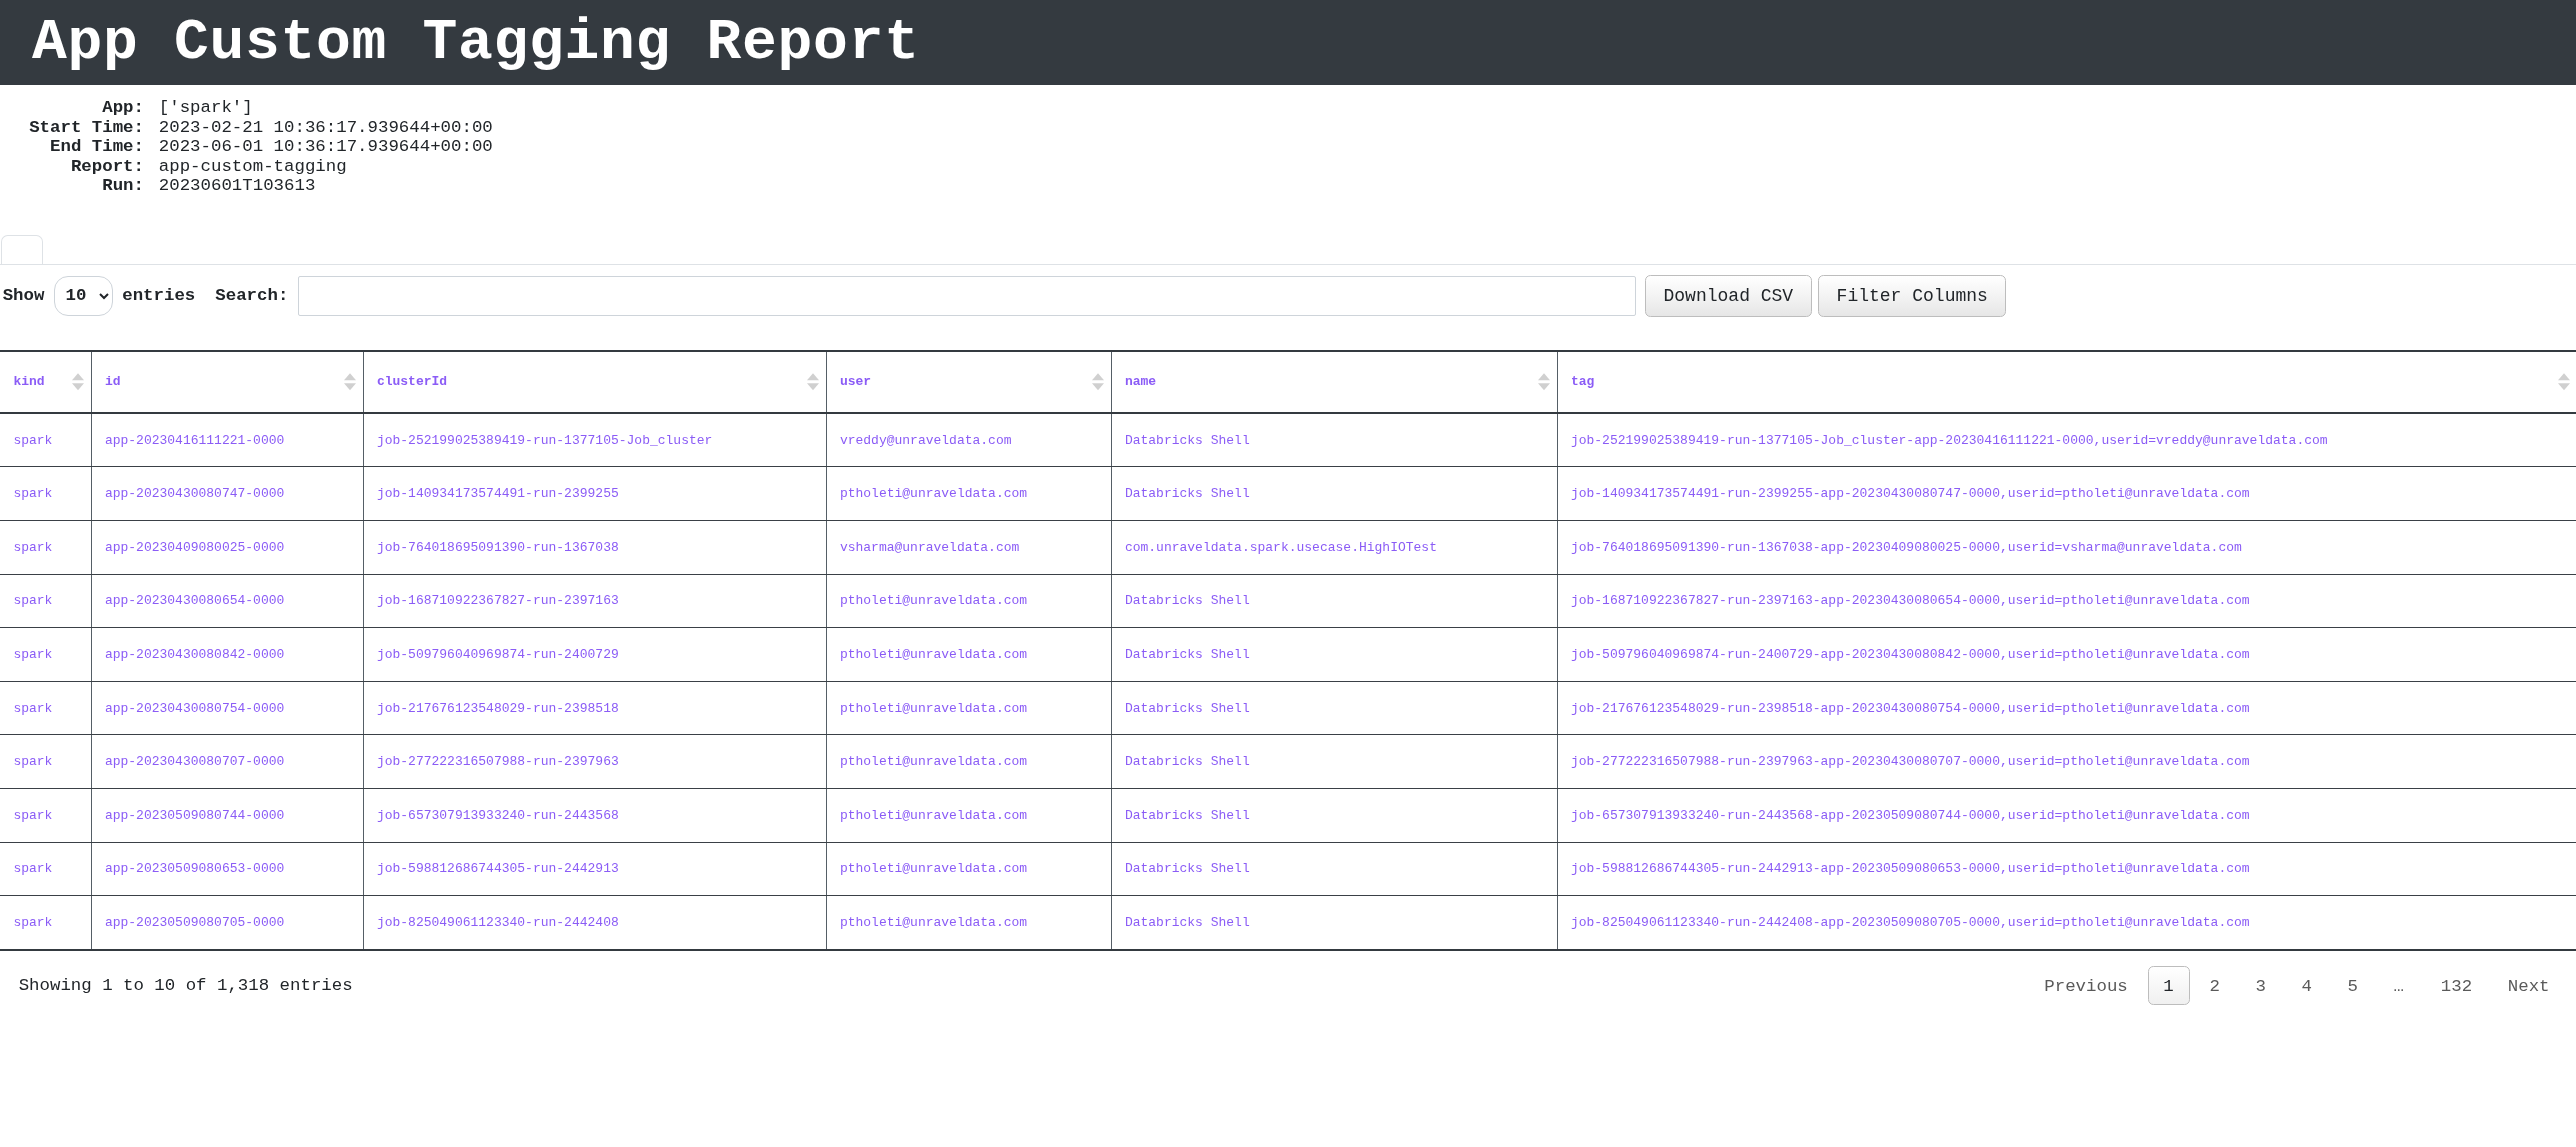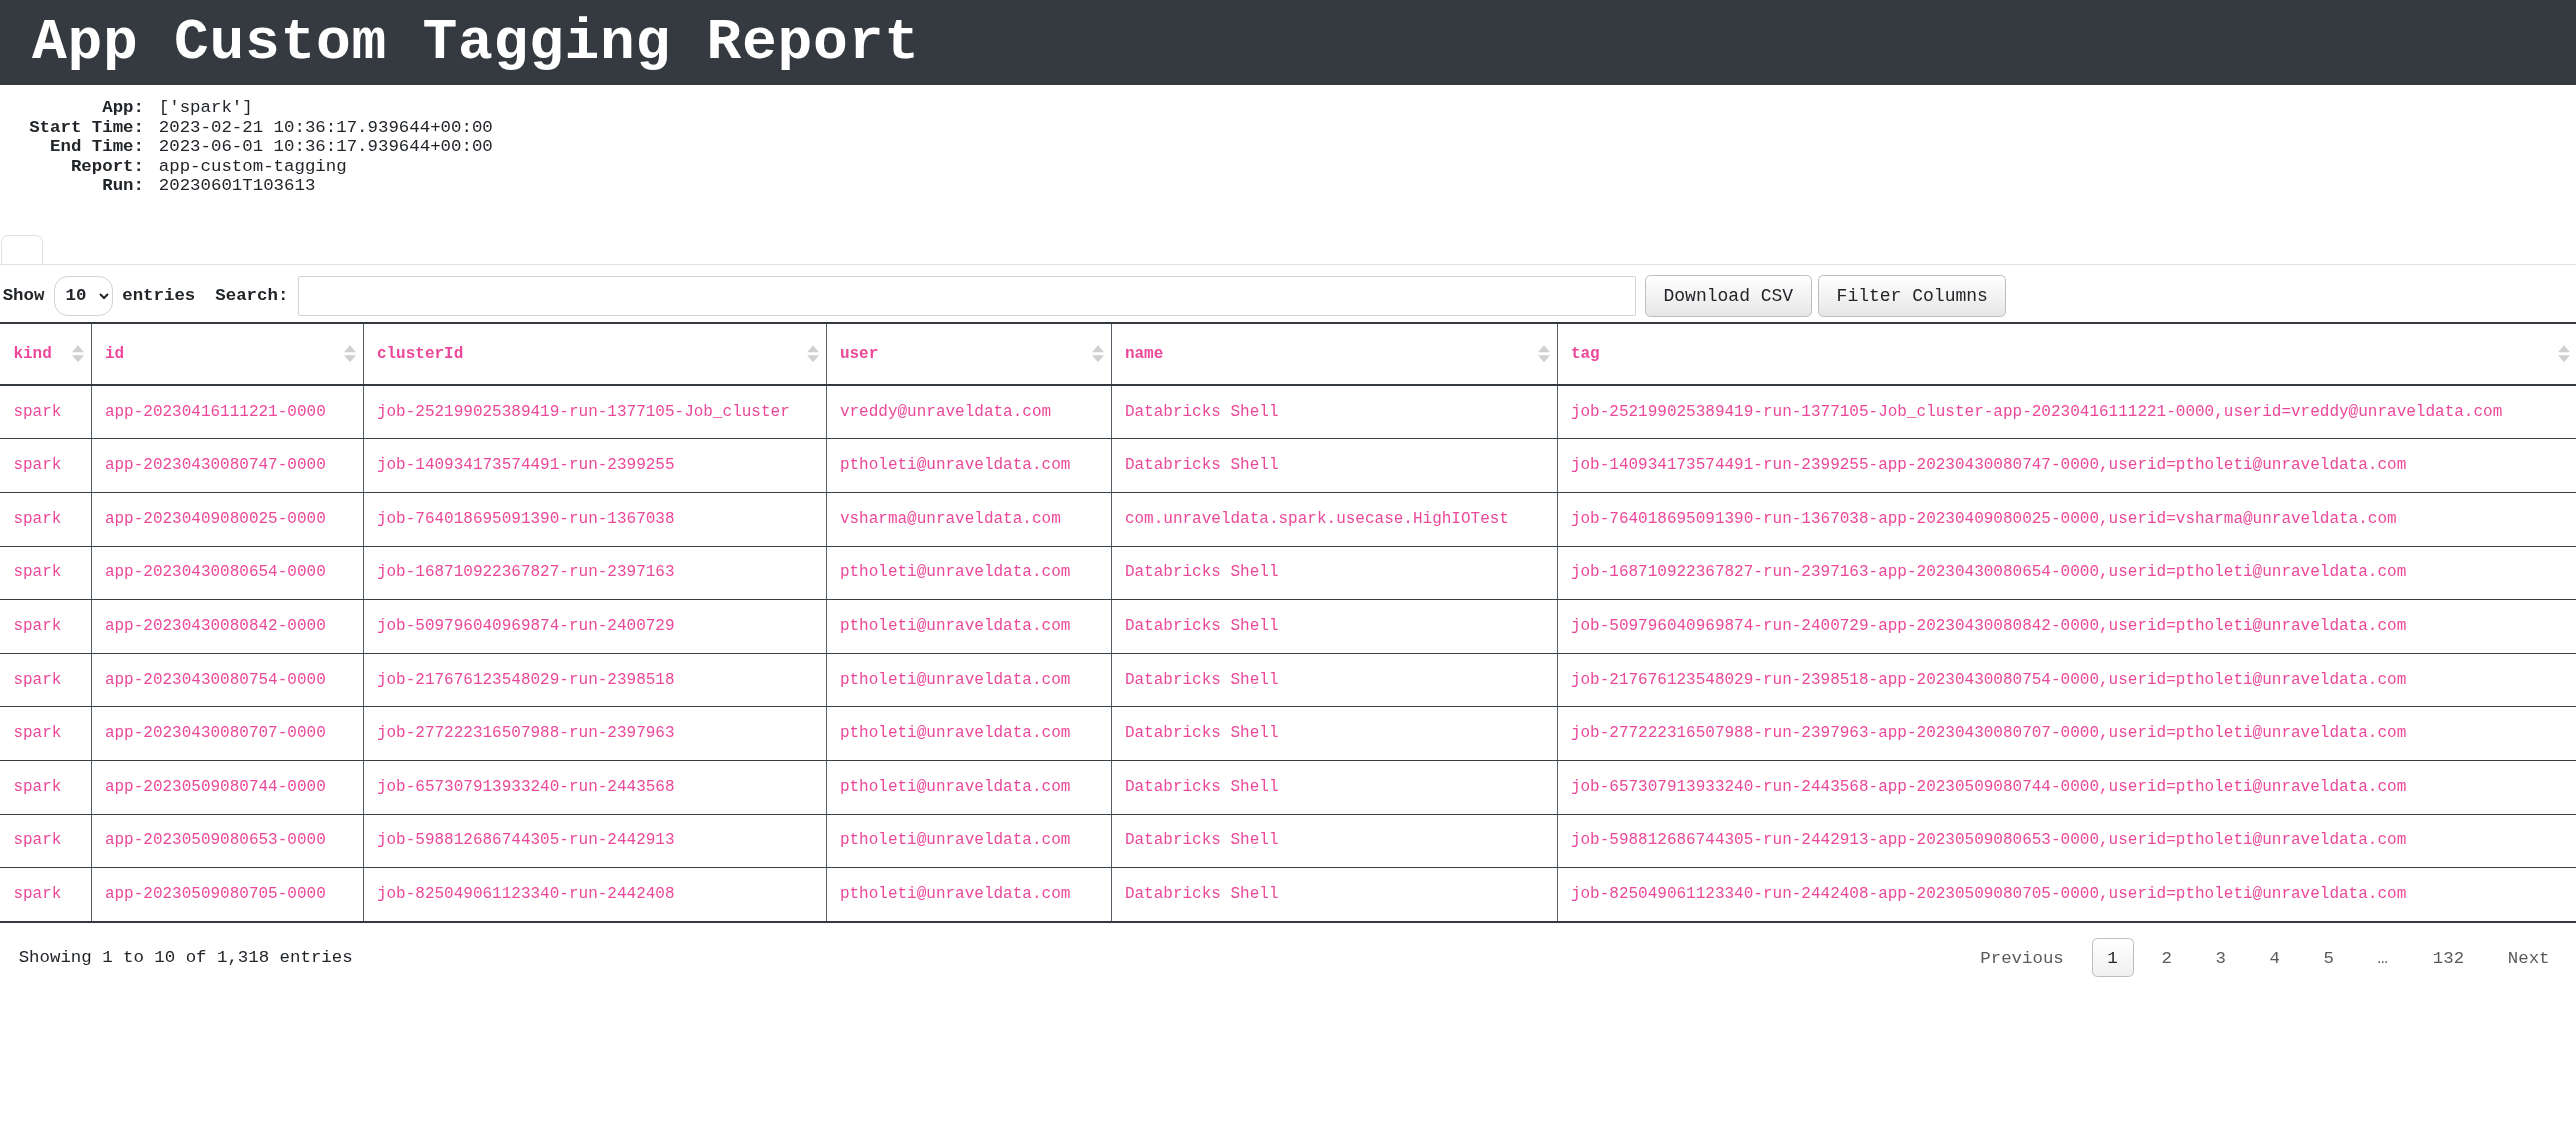--- a/index.html
+++ b/index.html
@@ -112,22 +112,23 @@
     color: #212529;
     cursor: pointer;
     white-space: nowrap;
   }
 
   
   table.dt {
     width: 2576px;
     border-collapse: collapse;
     table-layout: fixed;
-    font-size: 16px;
-    color: #ec4899;
+    font-size: 13px;
+    color: #8b5cf6;
+    margin-top: 28px;
   }
   table.dt thead th {
     border-top: 2.7px solid #343a40;
     border-bottom: 2.7px solid #343a40;
     border-right: 1.3px solid #555e66;
     text-align: left;
     font-weight: 700;
     padding: 17.4px 24px 17.4px 13.4px;
     height: 62px;
     vertical-align: middle;
@@ -176,21 +177,21 @@
   
   .footer {
     display: flex;
     align-items: center;
     justify-content: space-between;
     padding: 14.8px 10.7px 0 2.7px;
     font-size: 17.4px;
     color: #212529;
     margin-left: 16px;
   }
-  .paginate { display: flex; align-items: center; gap: 12px; }
+  .paginate { display: flex; align-items: center; gap: 4px; }
   .pg {
     padding: 0 14.8px;
     height: 39px;
     line-height: 39px;
     color: #5a5a5a;
     cursor: pointer;
     border: 1.3px solid transparent;
     white-space: nowrap;
   }
   .pg.active {

